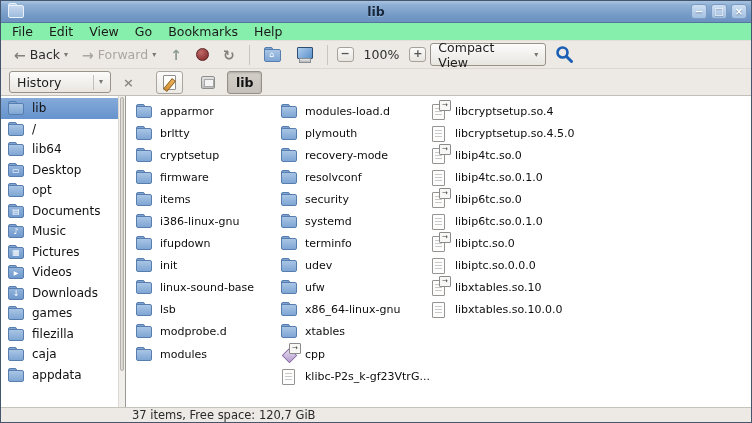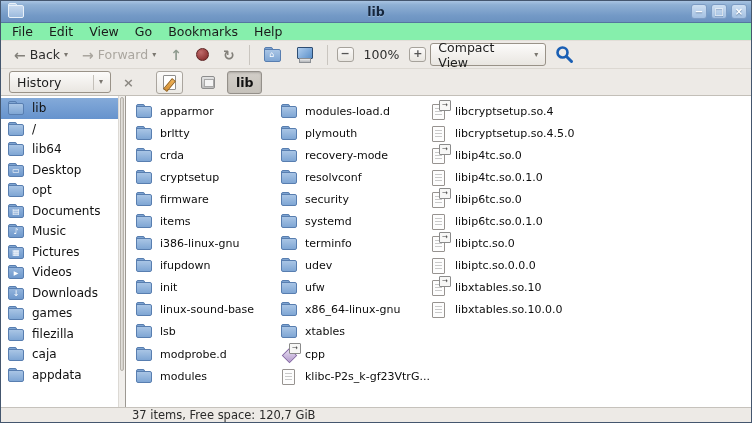--- a/index.html
+++ b/index.html
@@ -310,24 +310,20 @@
           <div class="frow">
             <span class="ficon folder"></span>
             <span>apparmor</span>
           </div>
 
           <div class="frow">
             <span class="ficon folder"></span>
             <span>brltty</span>
           </div>
 
-          <div class="frow">
-            <span class="ficon folder"></span>
-            <span>crda</span>
-          </div>
 
           <div class="frow">
             <span class="ficon folder"></span>
             <span>cryptsetup</span>
           </div>
 
           <div class="frow">
             <span class="ficon folder"></span>
             <span>firmware</span>
           </div>

